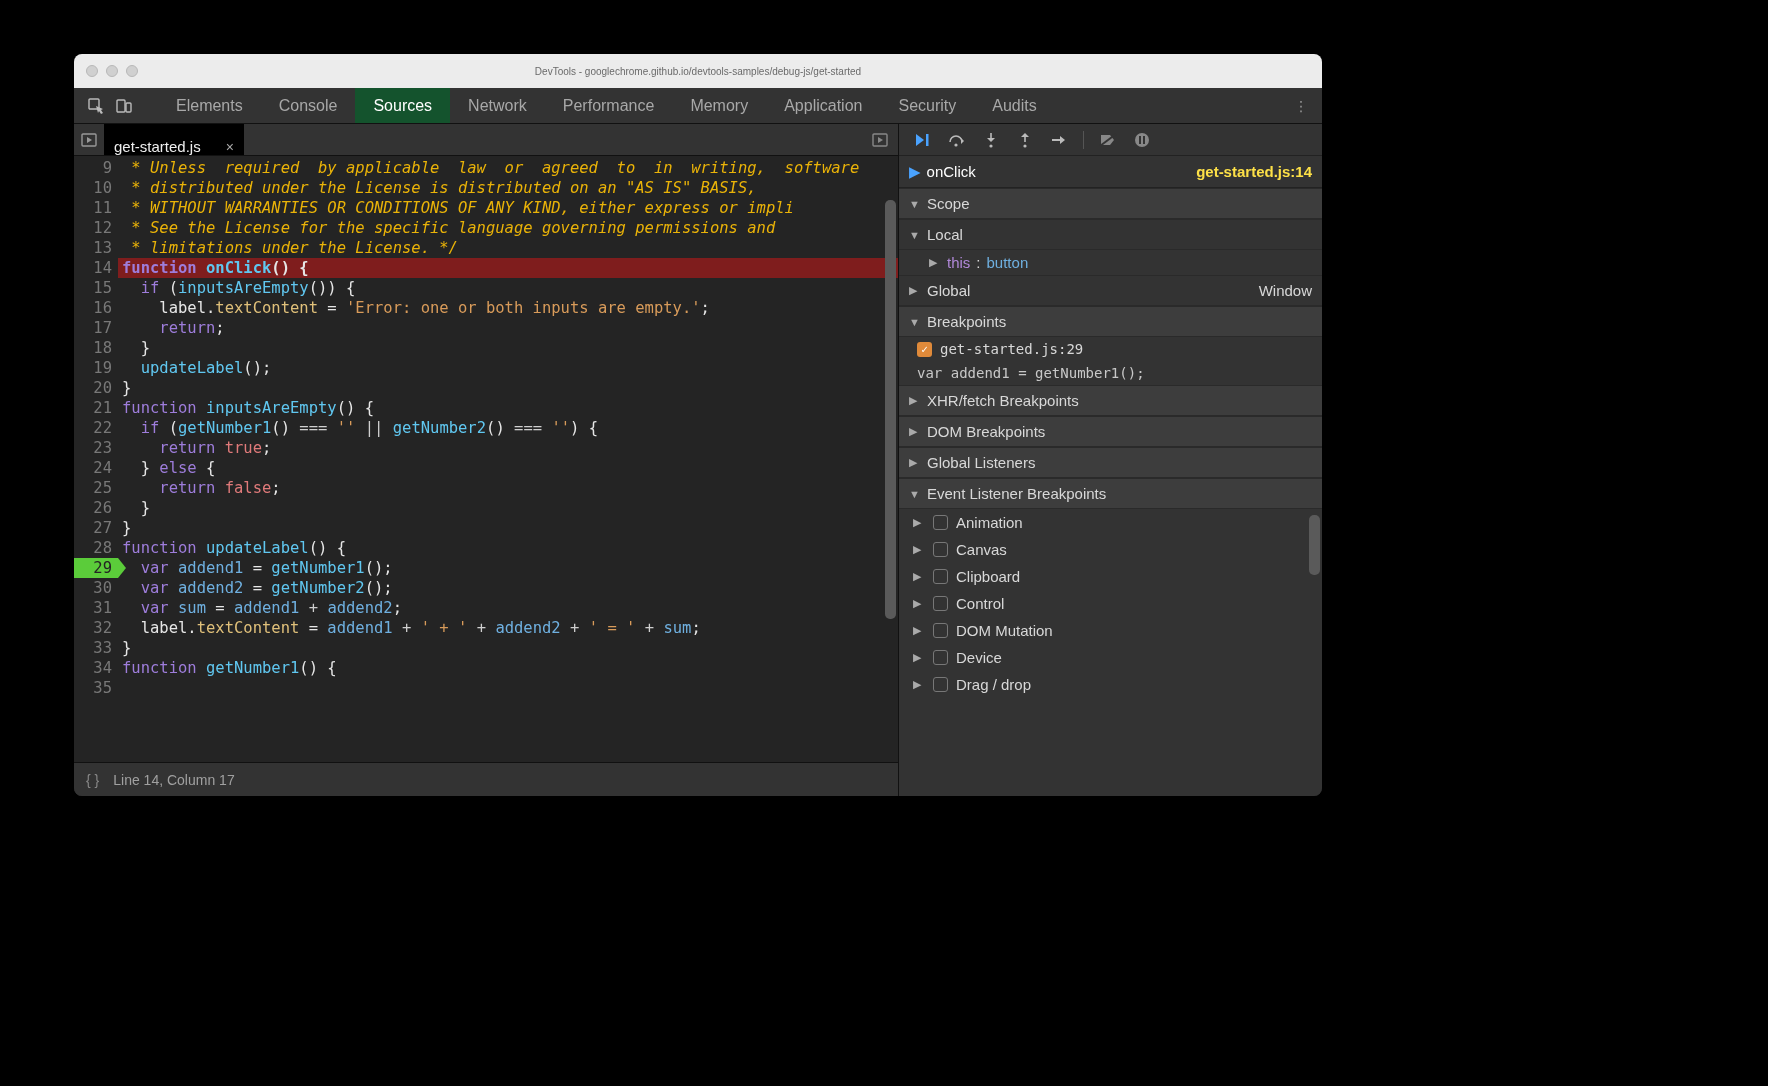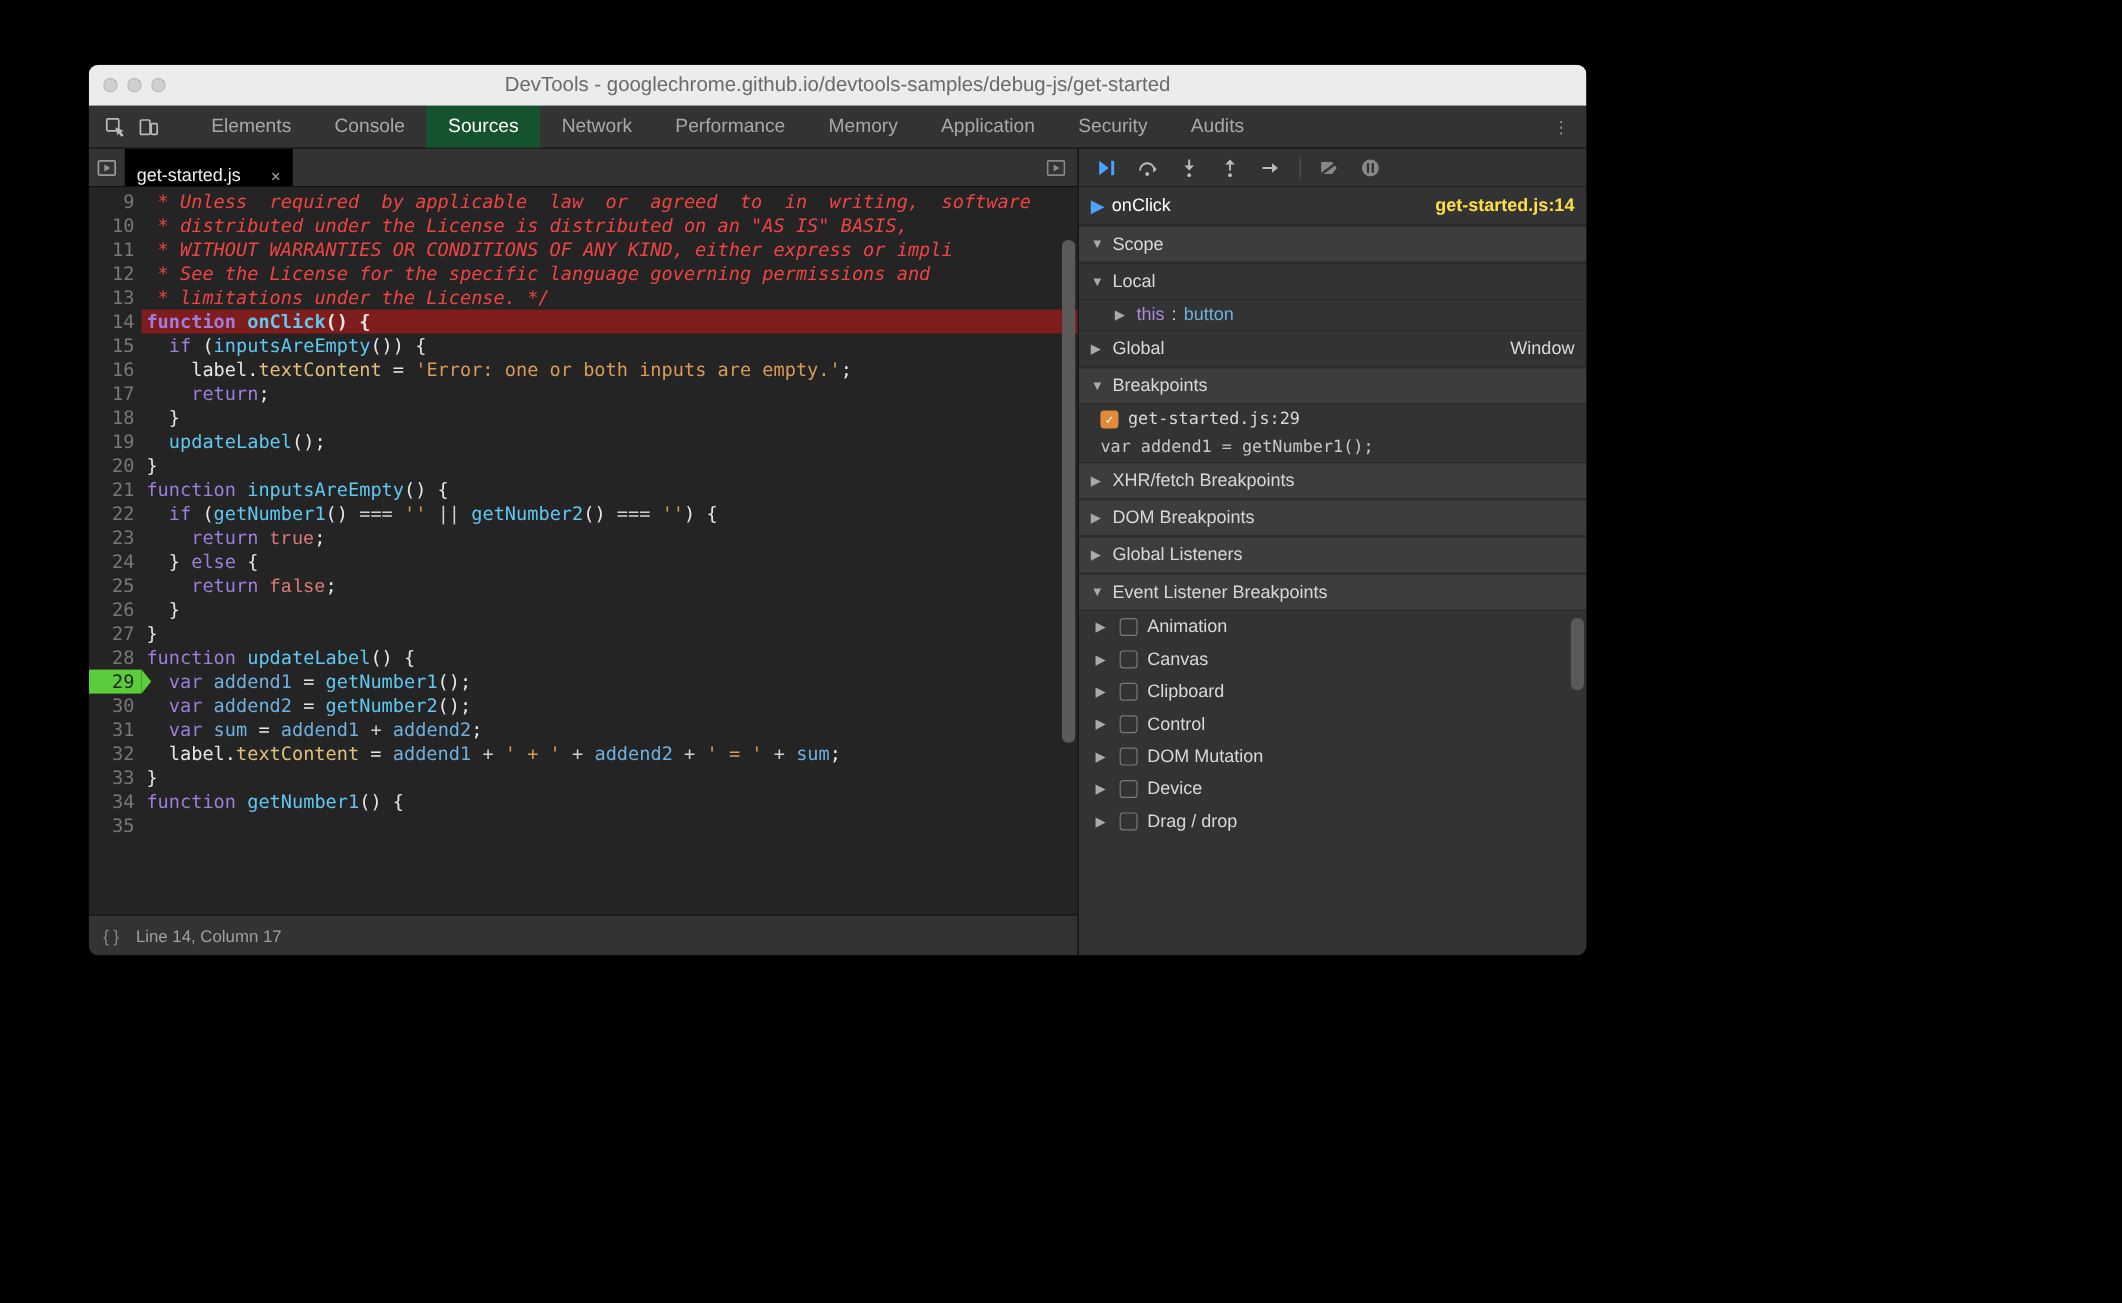--- a/index.html
+++ b/index.html
@@ -32,21 +32,21 @@
     padding: 0 12px;
     position: relative;
   }
   .traffic { display: flex; gap: 8px; }
   .traffic .dot { width: 12px; height: 12px; border-radius: 50%; background: #d0d0d0; border: 0.5px solid #b8b8b8; }
   .titlebar-title {
     position: absolute;
     left: 0; right: 0;
     text-align: center;
     color: #6a6a6a;
-    font-size: 17px;
+    font-size: 10px;
     pointer-events: none;
   }
   .toolbar {
     height: 36px;
     background: #333;
     display: flex;
     align-items: center;
     color: #aaa;
     border-bottom: 1px solid #111;
     justify-content: flex-end;
@@ -146,27 +146,27 @@
   }
   .code {
     flex: 1;
     padding-top: 2px;
     color: #e6e6e6;
     white-space: pre;
     position: relative;
   }
   .code .row { height: 20px; padding-left: 4px; }
   .code .row.hilite { background: #7f1d1d; font-weight: bold; }
-  .cm-comment { color: #ef4444; font-style: italic; }
+  .cm-comment { color: #eab308; font-style: italic; }
   .cm-kw { color: #9e7ddb; }
   .cm-fn { color: #60c7f0; }
   .cm-str { color: #d89b5a; }
   .cm-prop { color: #e0c07a; }
   .cm-var2 { color: #6fb0e0; }
-  .cm-bool { color: #e07a7a; font-family: Liberation Mono, monospace; }
+  .cm-bool { color: #e07a7a; }
   .cm-op { color: #cfcfcf; }
   .statusbar {
     height: 34px;
     background: #333;
     display: flex;
     align-items: center;
     color: #a0a0a0;
     padding: 0 12px;
     border-top: 1px solid #111;
     font-size: 14px;

